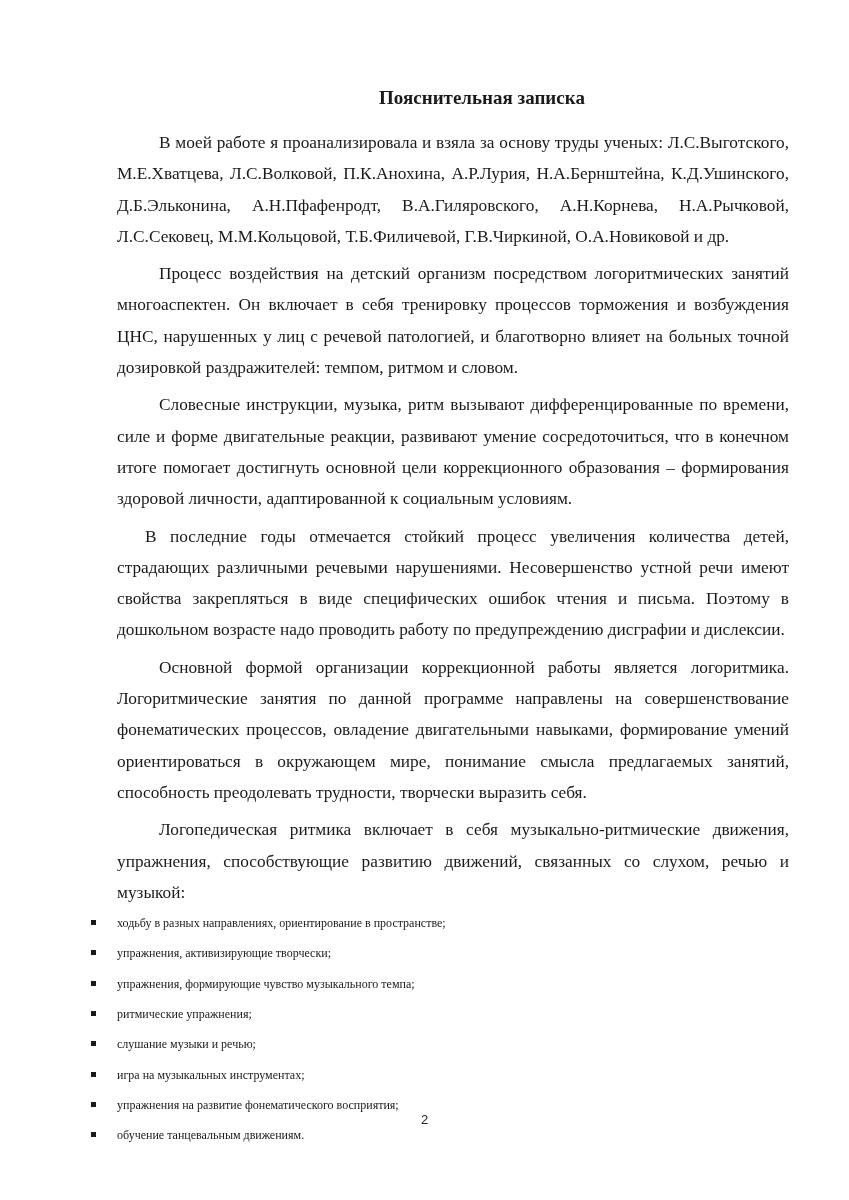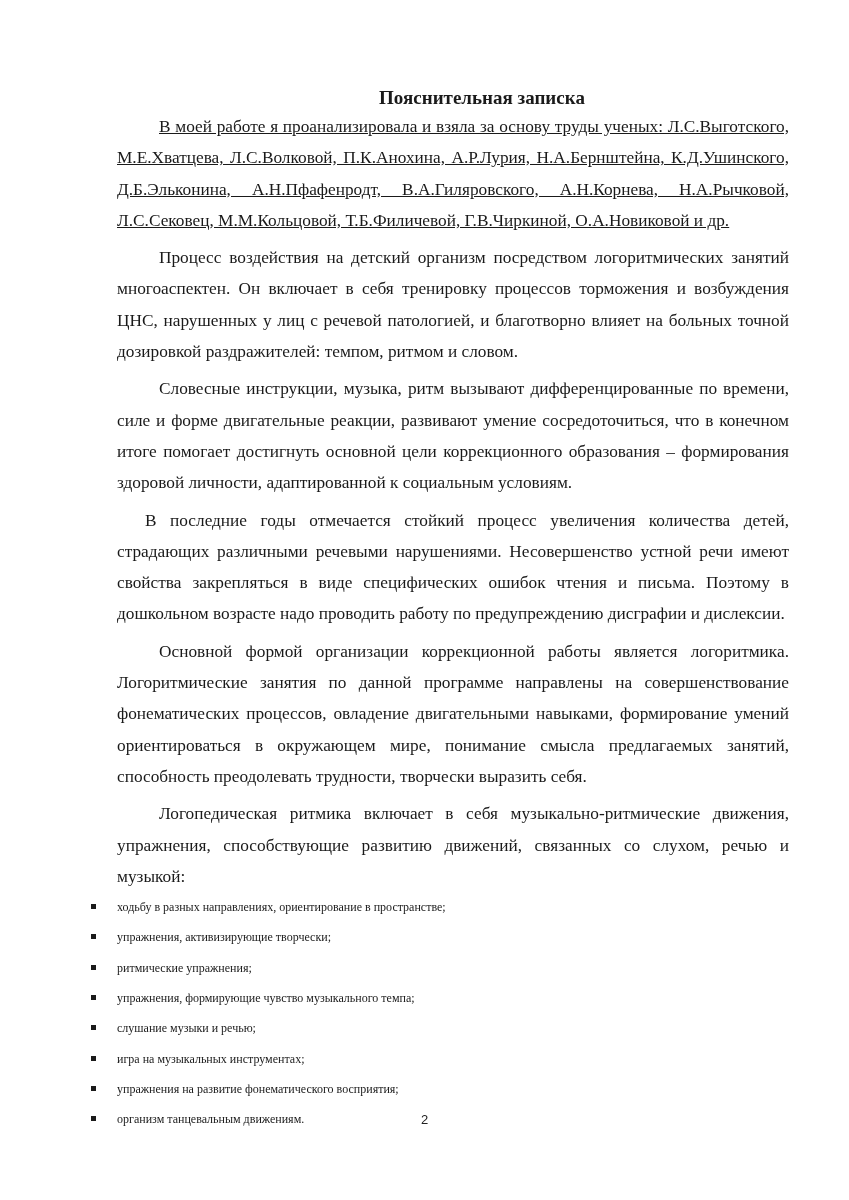--- a/index.html
+++ b/index.html
@@ -1,21 +1,21 @@
 <!DOCTYPE html>
 <html><head>
   <meta charset="utf-8">
   <style>
     html, body { margin:0; padding:0; background:#ffffff; }
     body { width:849px; height:1200px; position:relative; overflow:hidden;
       font-family:"Liberation Serif", "DejaVu Serif", serif; color:#1a1a1a; }
     .page { position:absolute; left:117px; top:87px; width:672px; }
     .title { text-align:center; font-weight:bold; font-size:19px; line-height:22px; margin:0 0 0 58px; height:24px; }
     .para { font-size:17.3px; line-height:31.3px; text-align:justify; text-indent:42px; margin:0; }
-    .p1 { margin-top:0;text-decoration:underline; }
+    .p1 { margin-top:16px; }
     .p-gap { margin-top:6px; }
     .p-indent-small { text-indent:28px; }
     ul.bullets { list-style:none; margin:0; padding:0; margin-left:-26px; }
     ul.bullets li { font-size:12px; line-height:30.3px; position:relative; padding-left:26px; }
     ul.bullets li .bullet { position:absolute; left:0; top:12px; width:5px; height:5px; background:#1a1a1a; }
     .page-number { position:absolute; left:0; width:849px; top:1112px; text-align:center;
       font-family:"Liberation Sans", "DejaVu Sans", sans-serif; font-size:13px; color:#222; }
   </style>
 </head>
 <body>
@@ -24,23 +24,23 @@
   <h1 class="title">Пояснительная записка</h1>
   <p class="para p1">В моей работе я проанализировала и взяла за основу труды ученых: Л.С.Выготского, М.Е.Хватцева, Л.С.Волковой, П.К.Анохина, А.Р.Лурия, Н.А.Бернштейна, К.Д.Ушинского, Д.Б.Эльконина, А.Н.Пфафенродт, В.А.Гиляровского, А.Н.Корнева, Н.А.Рычковой, Л.С.Сековец, М.М.Кольцовой, Т.Б.Филичевой, Г.В.Чиркиной, О.А.Новиковой и др.</p>
   <p class="para p-gap">Процесс воздействия на детский организм посредством логоритмических занятий многоаспектен. Он включает в себя тренировку процессов торможения и возбуждения ЦНС, нарушенных у лиц с речевой патологией, и благотворно влияет на больных точной дозировкой раздражителей: темпом, ритмом и словом.</p>
   <p class="para p-gap">Словесные инструкции, музыка, ритм вызывают дифференцированные по времени, силе и форме двигательные реакции, развивают умение сосредоточиться, что в конечном итоге помогает достигнуть основной цели коррекционного образования – формирования здоровой личности, адаптированной к социальным условиям.</p>
   <p class="para p-gap p-indent-small">В последние годы отмечается стойкий процесс увеличения количества детей, страдающих различными речевыми нарушениями. Несовершенство устной речи имеют свойства закрепляться в виде специфических ошибок чтения и письма. Поэтому в дошкольном возрасте надо проводить работу по предупреждению дисграфии и дислексии.</p>
   <p class="para p-gap">Основной формой организации коррекционной работы является логоритмика. Логоритмические занятия по данной программе направлены на совершенствование фонематических процессов, овладение двигательными навыками, формирование умений ориентироваться в окружающем мире, понимание смысла предлагаемых занятий, способность преодолевать трудности, творчески выразить себя.</p>
   <p class="para p-gap">Логопедическая ритмика включает в себя музыкально-ритмические движения, упражнения, способствующие развитию движений, связанных со слухом, речью и музыкой:</p>
   <ul class="bullets">
     <li><span class="bullet"></span><span>ходьбу в разных направлениях, ориентирование в пространстве;</span></li>
     <li><span class="bullet"></span><span>упражнения, активизирующие творчески;</span></li>
+    <li><span class="bullet"></span><span>упражнения, формирующие чувство музыкального темпа;</span></li>
     <li><span class="bullet"></span><span>ритмические упражнения;</span></li>
-    <li><span class="bullet"></span><span>упражнения, формирующие чувство музыкального темпа;</span></li>
     <li><span class="bullet"></span><span>слушание музыки и речью;</span></li>
     <li><span class="bullet"></span><span>игра на музыкальных инструментах;</span></li>
     <li><span class="bullet"></span><span>упражнения на развитие фонематического восприятия;</span></li>
     <li><span class="bullet"></span></li>
-    <li><span class="bullet"></span><span>организм танцевальным движениям.</span></li>
+    <li><span class="bullet"></span><span>обучение танцевальным движениям.</span></li>
   </ul>
 </div>
 
 <div class="page-number">2</div>
 
 </body></html>

